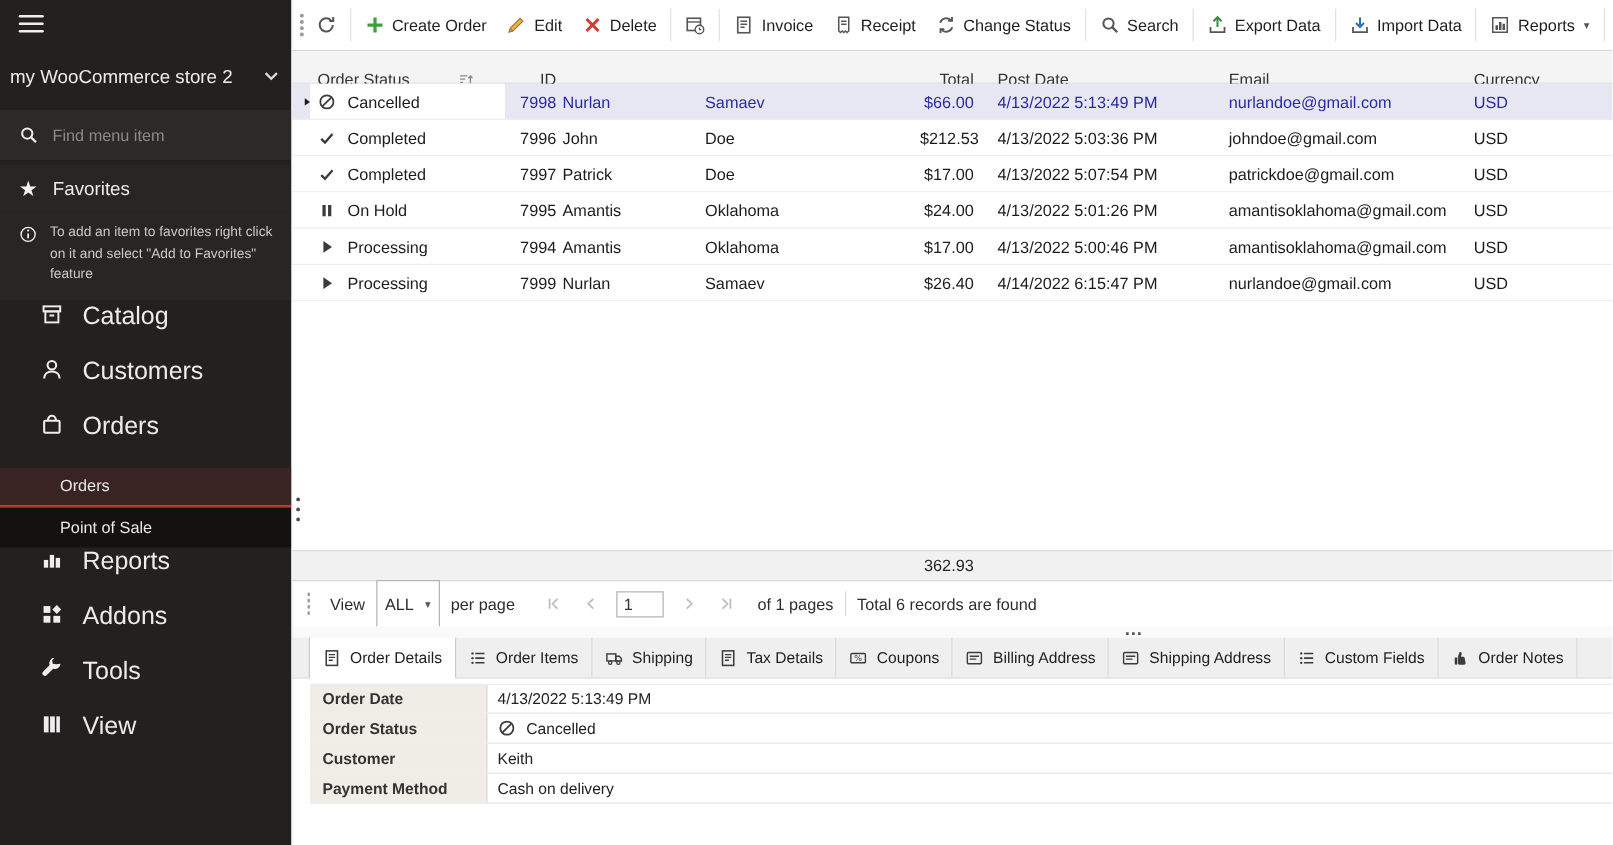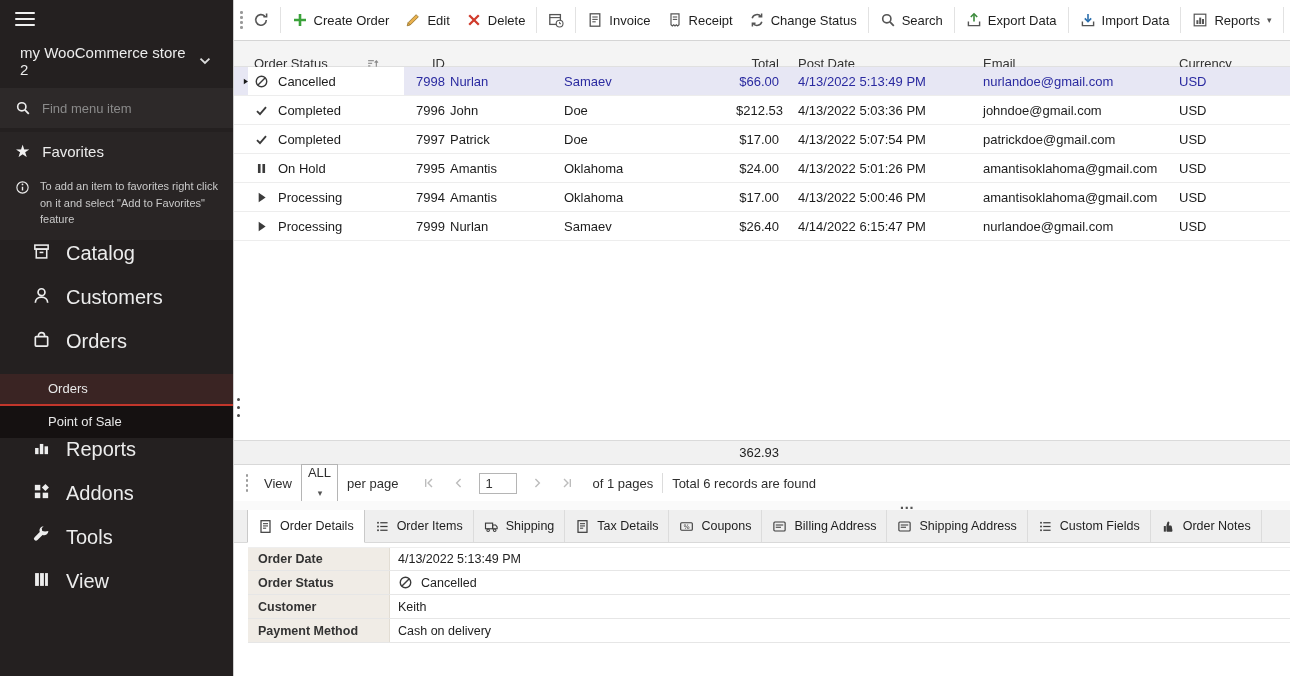--- a/index.html
+++ b/index.html
@@ -5,21 +5,21 @@
   * { box-sizing:border-box; margin:0; padding:0; }
   html,body { width:1290px; height:676px; overflow:hidden; }
   body { display:flex; font-family:"Liberation Sans", sans-serif; font-size:13px; background:#fff; color:#1c1c1c; }
   svg { display:block; }
 
   
   .sidebar { width:233px; flex:none; background:#242020; color:#ececec; position:relative; }
   .burger-row { height:38px; display:flex; align-items:center; padding-left:15px; cursor:pointer; }
   .burger { width:20px; }
   .burger span { display:block; height:2px; background:#f0f0f0; margin:4px 0; border-radius:1px; }
-  .store-row { height:46px; display:flex; align-items:center; padding:0 20px; font-size:15px; cursor:pointer; }
+  .store-row { height:46px; display:flex; align-items:center; padding:0 8px; font-size:15px; cursor:pointer; }
   .store-row .chev { margin-left:auto; color:#dcdcdc; }
   .search-row { height:40px; margin-top:4px; background:#2d2929; display:flex; align-items:center; gap:11px; padding:0 15px; }
   .search-row input { flex:1; background:transparent; border:none; outline:none; color:#cfcfcf; font-size:13px; font-family:inherit; }
   .search-row input::placeholder { color:#8a8a8a; }
   .fav-row { height:38px; margin-top:4px; background:#292525; display:flex; align-items:center; gap:12px; padding:0 15px; font-size:15px; cursor:pointer; }
   .star-glyph { font-size:17px; color:#f2f2f2; line-height:1; }
   .info-row { background:#292525; display:flex; gap:10px; padding:8px 13px 12px 15px; font-size:11px; line-height:1.5; color:#c9c9c9; }
   .info-row svg { flex:none; margin-top:2px; }
   .menu { margin-top:2px; }
   .menu-item { height:44px; display:flex; gap:15px; padding-left:32px; font-size:20px; cursor:pointer; }
@@ -59,21 +59,21 @@
   .grow { height:29px; border-bottom:1px solid #ededed; background:#fff; cursor:pointer; }
   .grow.sel { background:#e7e7f4; color:#2a2aa0; }
   .grow.sel .st { background:#fff; color:#1b1b1b; align-self:stretch; }
   .sic { width:15px; height:15px; color:#3b3b3b; flex:none; }
   .tri { width:9px; height:9px; color:#1a1a1a; margin-left:3px; }
   .gfill { flex:1; background:#fff; }
   .gsum { height:24px; flex:none; background:#f1f1f1; border-top:1px solid #dadada; color:#222; }
 
   
   .pager { height:37px; flex:none; border-top:1px solid #d8d8d8; display:flex; align-items:center; gap:9px; padding:0 5px; background:#fff; color:#2e2e2e; }
-  .psel { display:flex; align-items:center; gap:8px; border:1px solid #b5b5b5; height:39px; padding:0 6px; cursor:pointer; background:#fff;flex-direction:column; }
+  .psel { display:flex; align-items:center; gap:8px; border:1px solid #b5b5b5; height:39px; padding:0 6px; cursor:pointer; background:#fff; }
   .pbtn { width:20px; height:20px; display:flex; align-items:center; justify-content:center; color:#bcbcbc; cursor:pointer; }
   .pbtn svg { width:14px; height:14px; }
   .pinput { width:38px; height:21px; border:1px solid #b5b5b5; font-size:13px; font-family:inherit; padding:0 5px; color:#333; }
   .psep { width:1px; height:20px; background:#dcdcdc; }
   .arrows { display:flex; align-items:center; gap:10px; margin-left:12px; margin-right:6px; }
 
   
   .hstrip { height:9px; flex:none; background:#fafafa; position:relative; }
   .hstrip .dots { position:absolute; left:63%; top:-6px; font-size:15px; font-weight:bold; color:#555; letter-spacing:1px; cursor:row-resize; }
 

